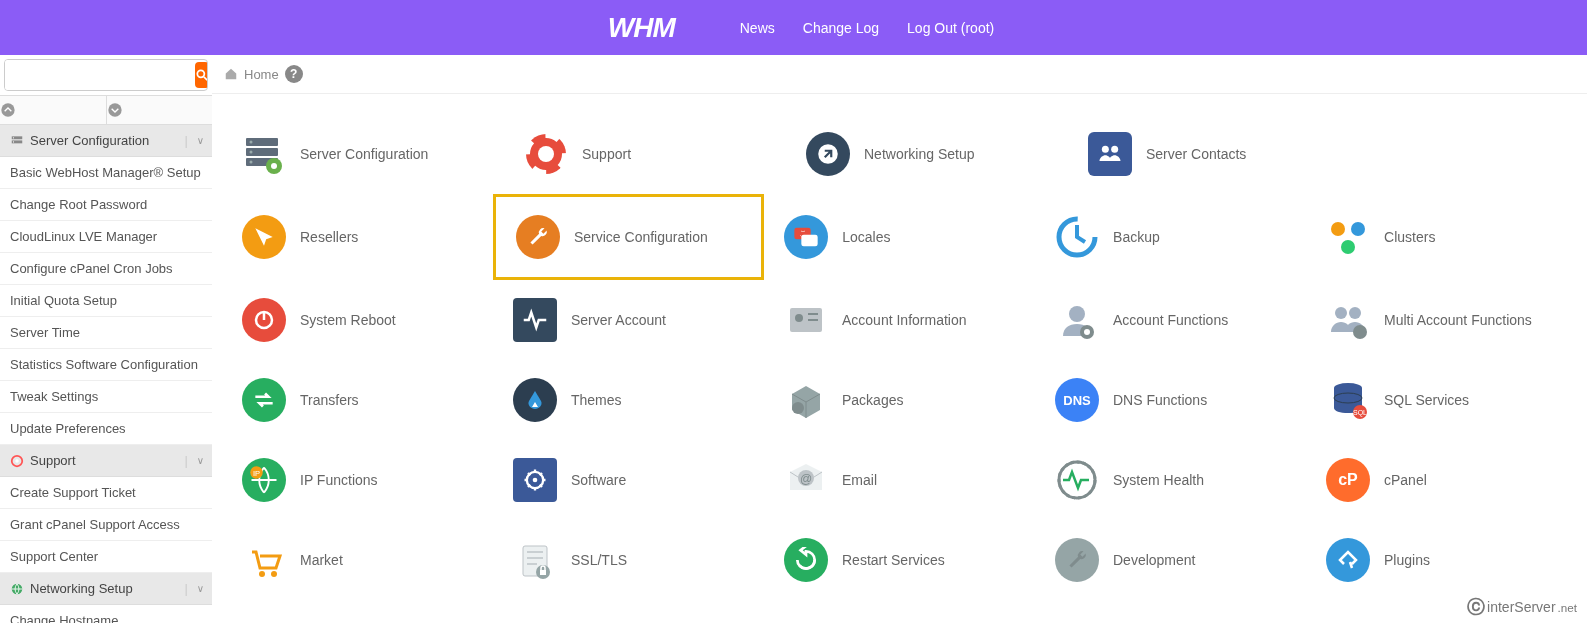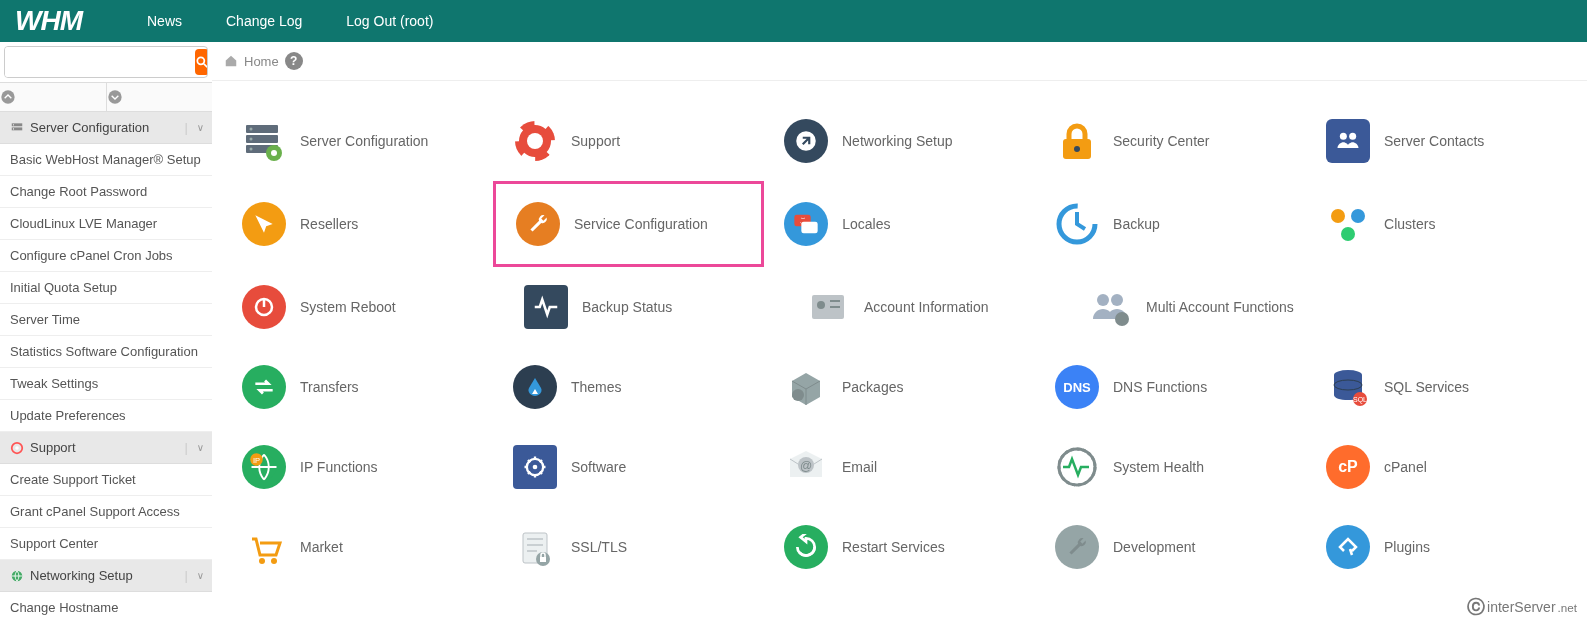--- a/index.html
+++ b/index.html
@@ -1,40 +1,40 @@
 <!DOCTYPE html>
 <html><head>
 <meta charset="utf-8">
 <style>
 * { margin: 0; padding: 0; box-sizing: border-box; }
 body { font-family: Arial, Helvetica, sans-serif; font-size: 13px; color: #555; background: #fff; width: 1587px; }
-.topbar { background: #0f766e; height: 42px; display: flex; align-items: center; }
+.topbar { background: #8b5cf6; height: 55px; display: flex; align-items: center; justify-content: center; }
 .logo { color: #fff; font-weight: 900; font-style: italic; font-size: 28px; letter-spacing: -1px; padding: 0 65px 0 15px; font-family: Arial, sans-serif; }
-.topnav { display: flex; gap: 44px; }
+.topnav { display: flex; gap: 28px; }
 .topnav a { color: #fff; text-decoration: none; font-size: 14px; cursor: pointer; }
 .left-col { float: left; width: 212px; }
 .searchbar { padding: 4px; border-bottom: 1px solid #ddd; }
 .searchwrap { display: flex; border: 1px solid #ccc; border-radius: 4px; overflow: hidden; background: #fff; }
 .searchwrap input { flex: 1; border: none; padding: 6px; font-size: 13px; outline: none; }
 .searchbtn { width: 26px; height: 26px; background: #f60; border-radius: 4px; margin: 2px; display: flex; align-items: center; justify-content: center; cursor: pointer; }
 .collapse-row { display: flex; border-bottom: 1px solid #ddd; }
 .collapse-btn { flex: 1; text-align: center; padding: 6px 0; cursor: pointer; border-right: 1px solid #ddd; background: #fafafa; }
 .collapse-btn:last-child { border-right: none; }
 .side-section-hdr { background: #e8e8e8; padding: 8px 10px; font-size: 13px; color: #444; border-bottom: 1px solid #ddd; position: relative; cursor: pointer; display: flex; align-items: center; gap: 6px; }
 .side-section-hdr .chev { position: absolute; right: 8px; color: #999; font-size: 10px; }
 .side-section-hdr .divider { position: absolute; right: 24px; color: #ccc; }
 .side-item { padding: 8px 10px; font-size: 13px; color: #555; border-bottom: 1px solid #eee; cursor: pointer; }
 .main { margin-left: 212px; }
 .breadcrumb { padding: 10px 12px; border-bottom: 1px solid #eee; display: flex; align-items: center; gap: 6px; color: #888; }
 .breadcrumb .home-icon { color: #aaa; }
 .breadcrumb .help { width: 18px; height: 18px; border-radius: 50%; background: #888; color: #fff; display: inline-flex; align-items: center; justify-content: center; font-size: 12px; font-weight: bold; }
 .grid { padding: 20px 10px; }
 .grid-row { display: flex; }
 .cell { width: 282px; display: flex; align-items: center; padding: 18px 0 18px 20px; cursor: pointer; }
-.cell.highlighted { border: 3px solid #ec4899; }
+.cell.highlighted { border: 3px solid #eab308; }
 .icon-box { width: 44px; height: 44px; margin-right: 14px; display: flex; align-items: center; justify-content: center; border-radius: 4px; flex-shrink: 0; }
 .icon-circle { width: 44px; height: 44px; margin-right: 14px; border-radius: 50%; display: flex; align-items: center; justify-content: center; flex-shrink: 0; }
 .cell-label { font-size: 14px; color: #666; }
 .footer-brand { position: fixed; bottom: 4px; right: 10px; color: #777; font-size: 14px; display: flex; align-items: center; gap: 2px; }
 .footer-brand .cc { font-size: 18px; font-weight: bold; }
 .hdr-icon { width: 14px; height: 14px; display: inline-block; }
 svg { display: block; }
 </style>
 </head>
 <body>
@@ -161,30 +161,20 @@
         <div class="cell">
           <div class="icon-circle" style="background:#34495e">
             <svg width="26" height="26" viewBox="0 0 24 24">
               <circle cx="12" cy="12" r="9" fill="#fff"></circle>
               <path d="M9 15l6-6M9 9h6v6" fill="none" stroke="#34495e" stroke-width="2"></path>
             </svg>
           </div>
           <span class="cell-label">Networking Setup</span>
         </div>
         <div class="cell">
-          <div class="icon-box">
-            <svg width="44" height="44" viewBox="0 0 44 44">
-              <rect x="8" y="20" width="28" height="20" rx="3" fill="#f39c12"></rect>
-              <path d="M14 20v-5a8 8 0 0116 0v5" fill="none" stroke="#f39c12" stroke-width="5"></path>
-              <circle cx="22" cy="30" r="3" fill="#34495e"></circle>
-            </svg>
-          </div>
-          <span class="cell-label">Security Center</span>
-        </div>
-        <div class="cell">
           <div class="icon-box" style="background:#3b5998;border-radius:6px">
             <svg width="28" height="28" viewBox="0 0 24 24">
               <circle cx="8" cy="8" r="3" fill="#fff"></circle>
               <circle cx="16" cy="8" r="3" fill="#fff"></circle>
               <path d="M3 18c0-3 3-5 5-5s5 2 5 5M11 18c0-3 3-5 5-5s5 2 5 5" fill="#fff"></path>
             </svg>
           </div>
           <span class="cell-label">Server Contacts</span>
         </div>
       </div>
@@ -244,32 +234,43 @@
             </svg>
           </div>
           <span class="cell-label">System Reboot</span>
         </div>
         <div class="cell">
           <div class="icon-box" style="background:#34495e;border-radius:4px">
             <svg width="30" height="30" viewBox="0 0 24 24">
               <path d="M3 12h4l2-6 4 12 2-6h6" fill="none" stroke="#fff" stroke-width="2"></path>
             </svg>
           </div>
-          <span class="cell-label">Backup Status</span>
+          <span class="cell-label">Server Account</span>
         </div>
         <div class="cell">
           <div class="icon-box">
             <svg width="44" height="44" viewBox="0 0 44 44">
               <rect x="6" y="10" width="32" height="24" rx="2" fill="#bdc3c7"></rect>
               <circle cx="15" cy="20" r="4" fill="#7f8c8d"></circle>
               <line x1="24" y1="16" x2="34" y2="16" stroke="#7f8c8d" stroke-width="2"></line>
               <line x1="24" y1="22" x2="34" y2="22" stroke="#7f8c8d" stroke-width="2"></line>
             </svg>
           </div>
           <span class="cell-label">Account Information</span>
+        </div>
+        <div class="cell">
+          <div class="icon-box">
+            <svg width="44" height="44" viewBox="0 0 44 44">
+              <circle cx="22" cy="16" r="8" fill="#a3b1c2"></circle>
+              <path d="M8 38c0-8 6-12 14-12s14 4 14 12" fill="#a3b1c2"></path>
+              <circle cx="32" cy="34" r="7" fill="#7f8c8d"></circle>
+              <circle cx="32" cy="34" r="3" fill="#fff"></circle>
+            </svg>
+          </div>
+          <span class="cell-label">Account Functions</span>
         </div>
         <div class="cell">
           <div class="icon-box">
             <svg width="44" height="44" viewBox="0 0 44 44">
               <circle cx="15" cy="15" r="6" fill="#a3b1c2"></circle>
               <circle cx="29" cy="15" r="6" fill="#a3b1c2"></circle>
               <path d="M5 34c0-6 5-10 10-10s10 4 10 10M19 34c0-6 5-10 10-10s10 4 10 10" fill="#a3b1c2"></path>
               <circle cx="34" cy="34" r="7" fill="#7f8c8d"></circle>
             </svg>
           </div>

